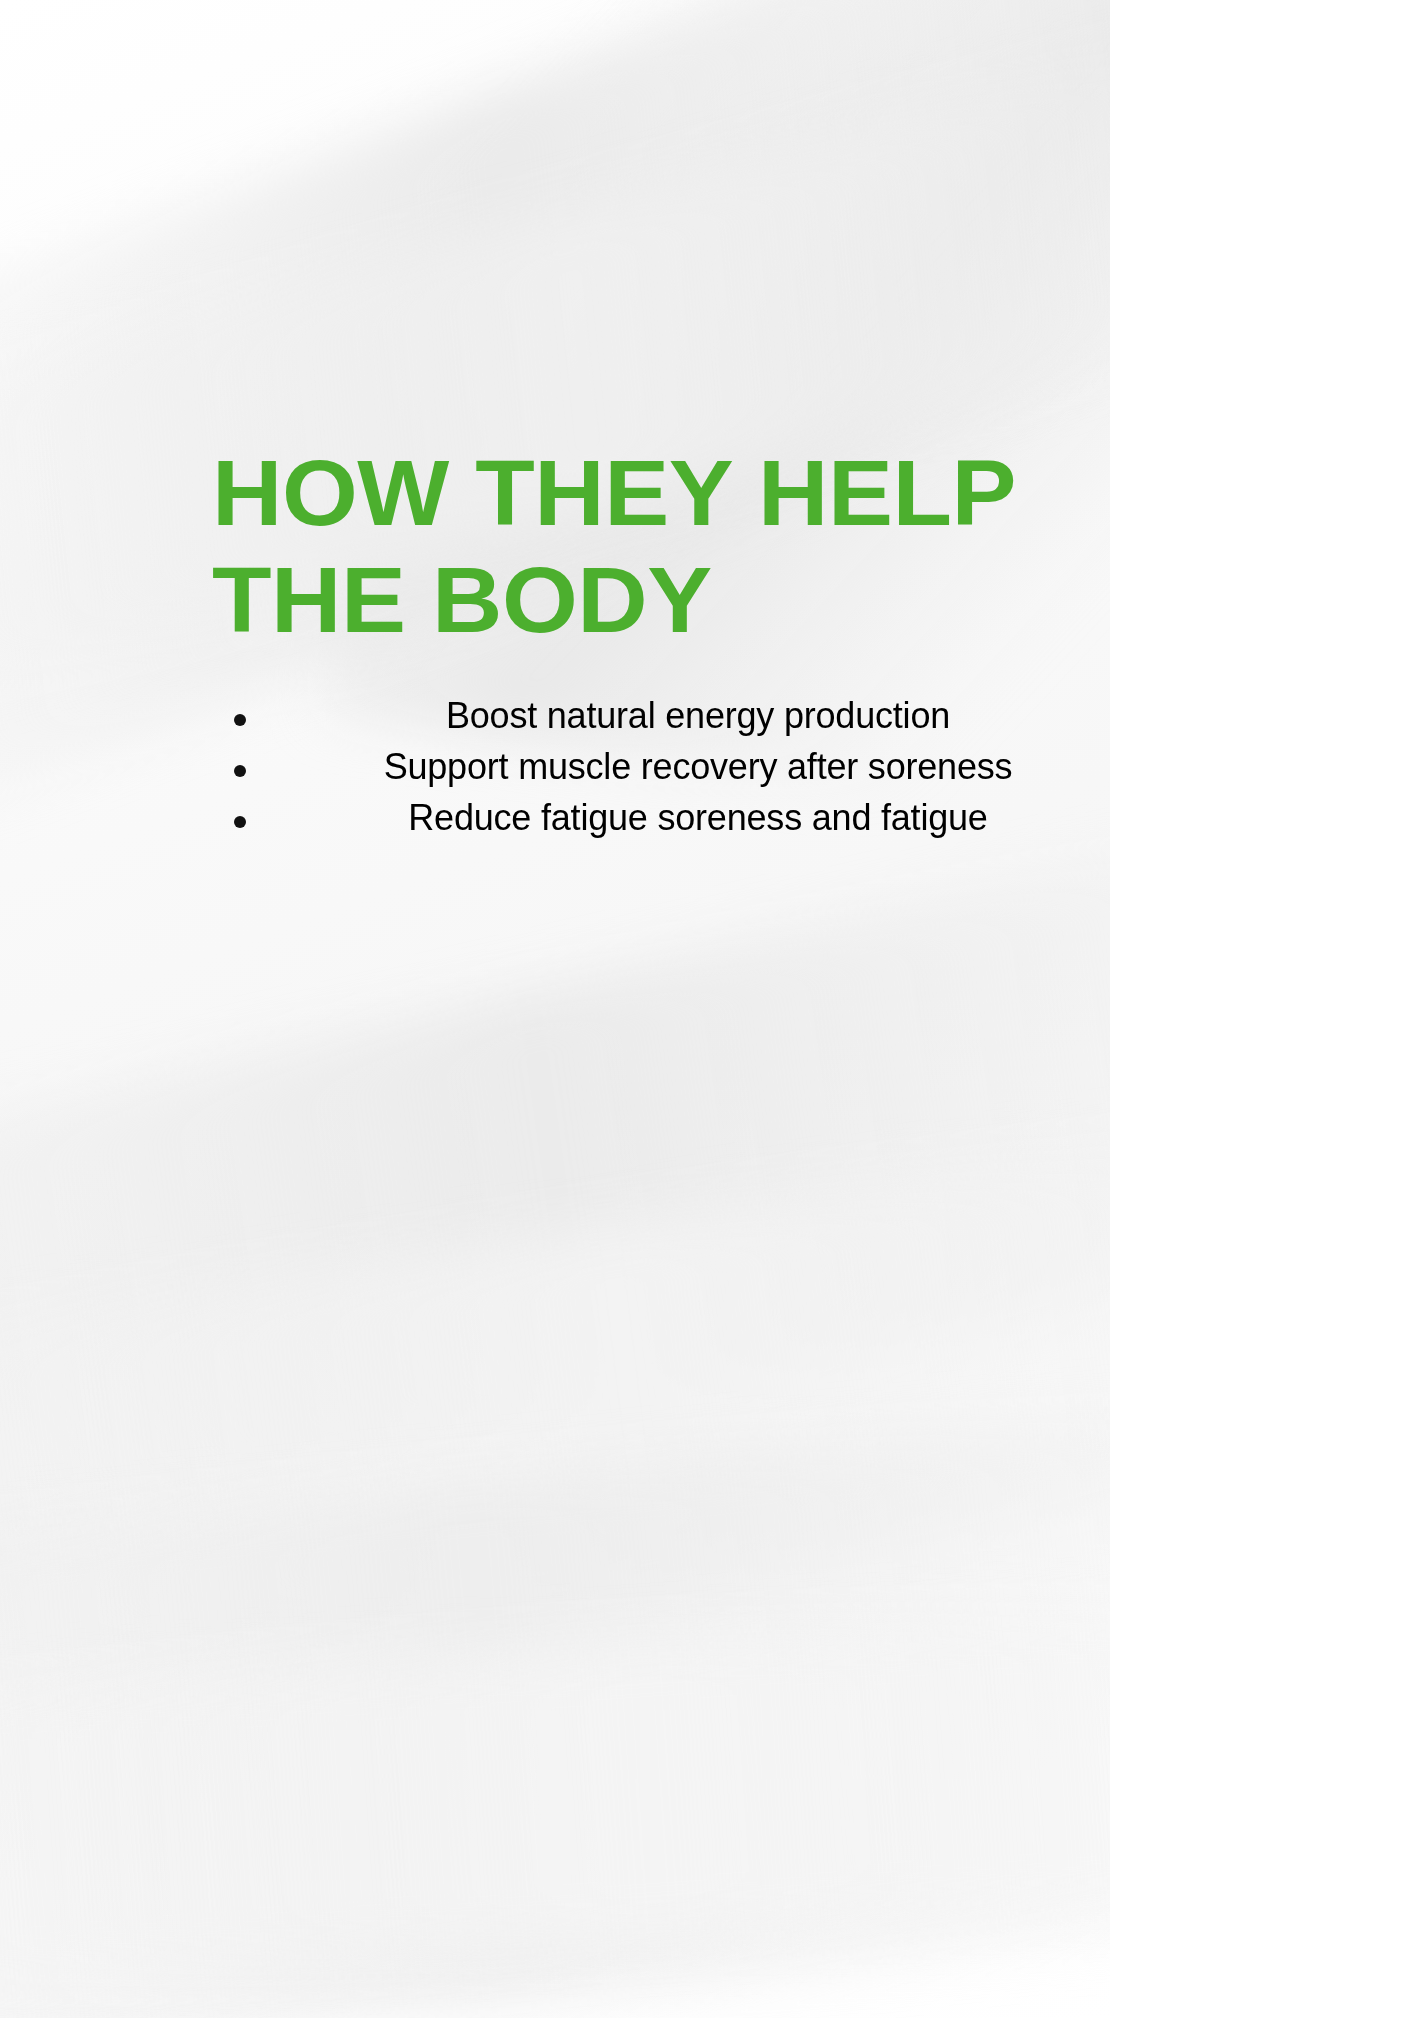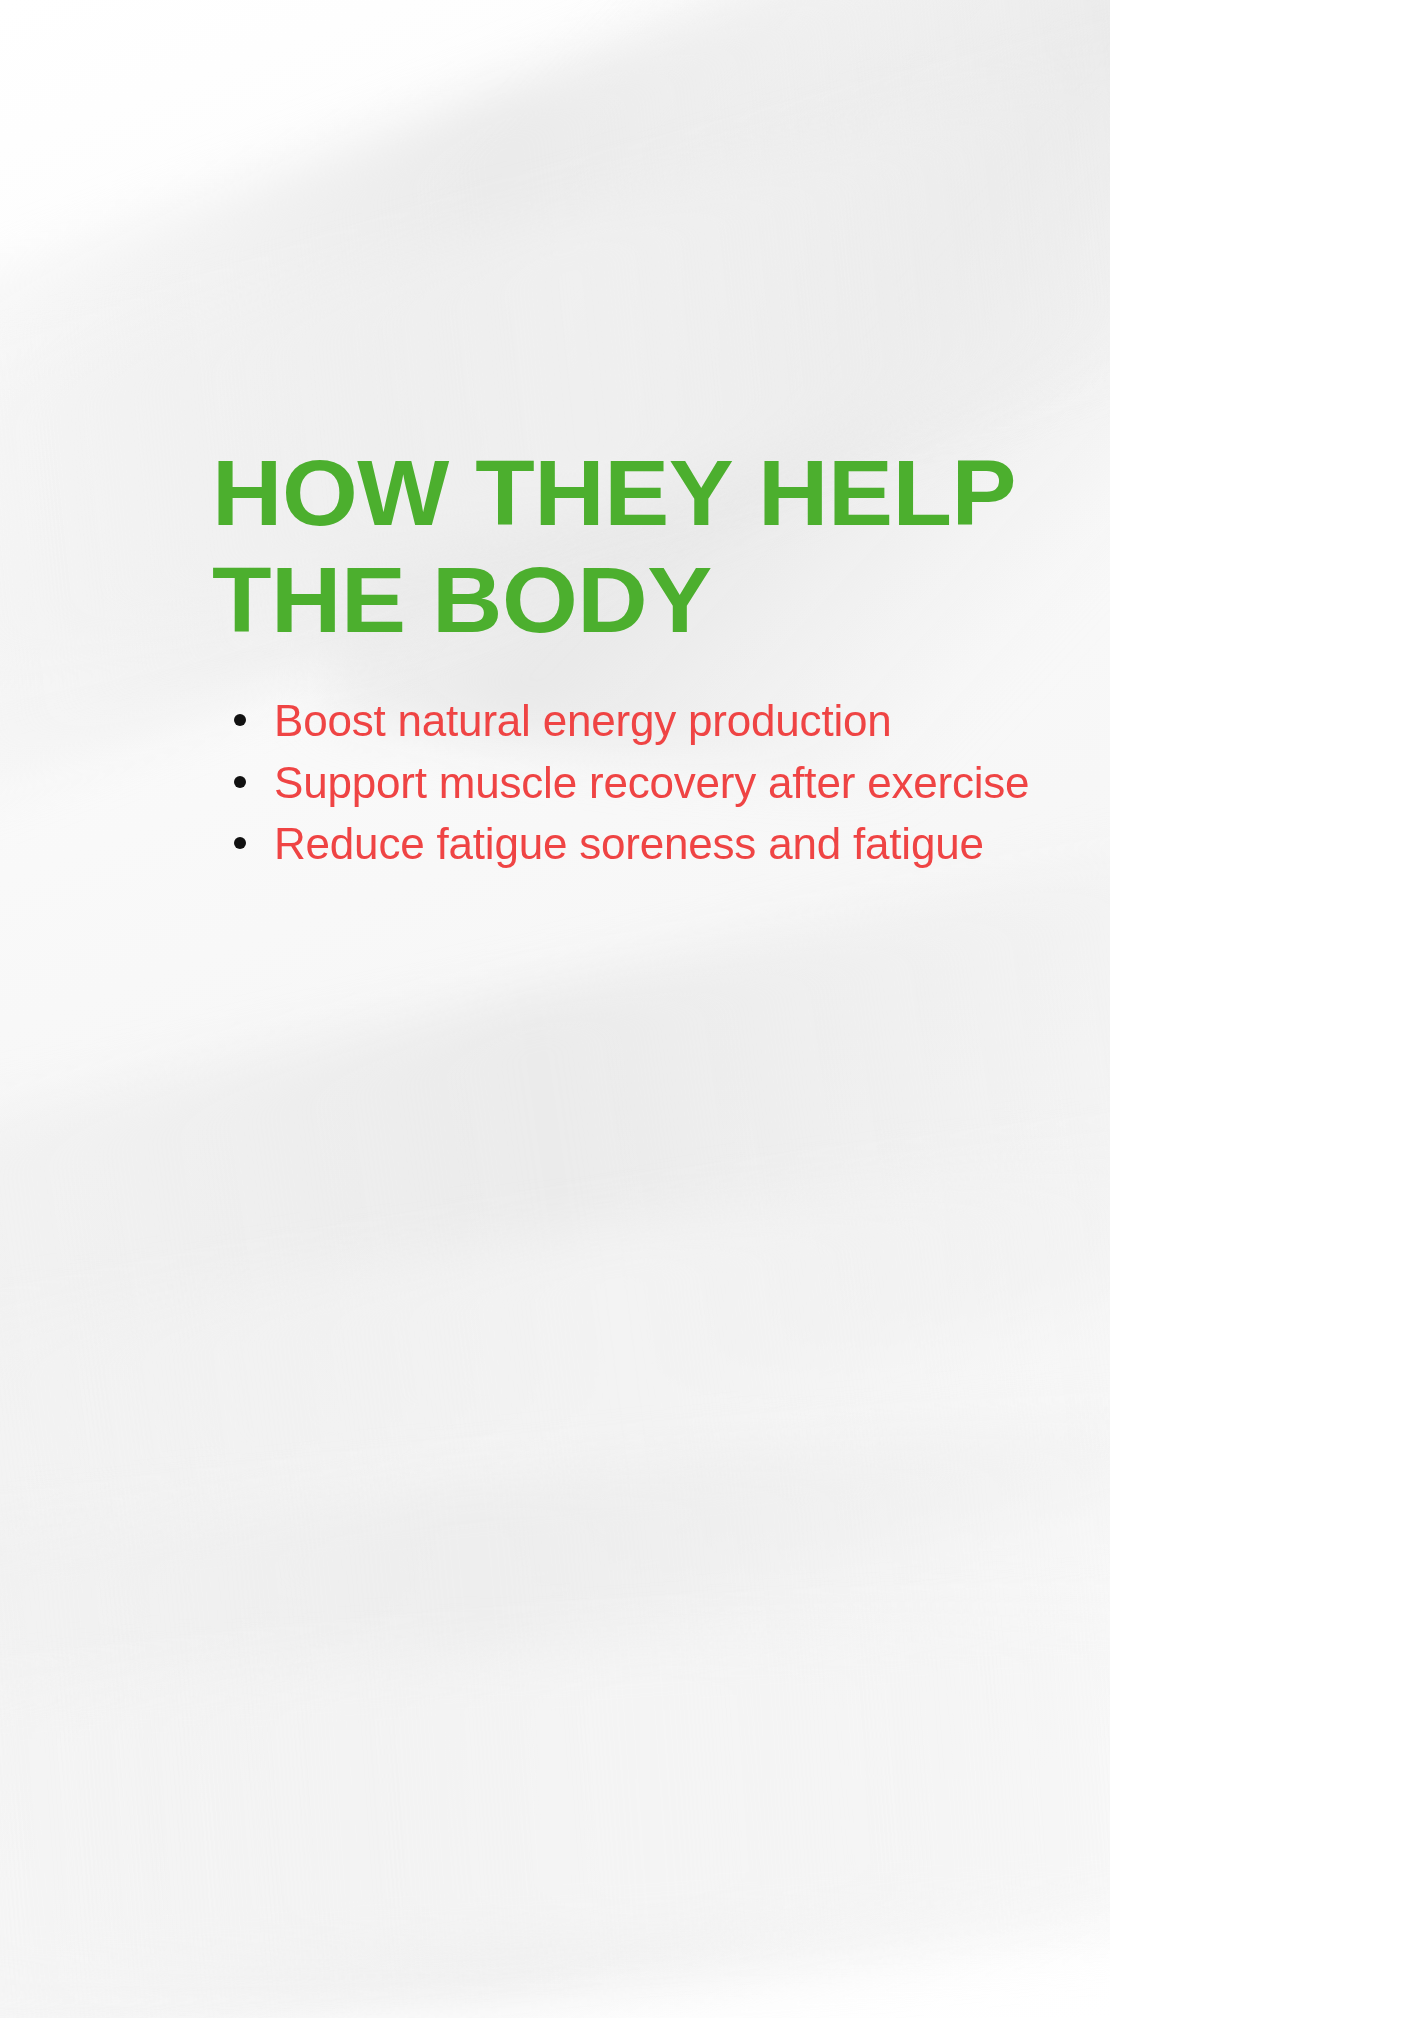--- a/index.html
+++ b/index.html
@@ -126,24 +126,25 @@
     margin: 0;
     padding: 0;
     list-style: none;
   }
   #bullets li {
     position: relative;
     padding-left: 52px;
     margin: 0 0 3px 0;
     font-family: "Liberation Sans", sans-serif;
     font-weight: 400;
-    font-size: 44px;
+    font-size: 36px;
     line-height: 1.33;
     letter-spacing: -0.2px;
-    color: #ef4444;
+    color: #000000;
+    text-align: center;
   }
   #bullets li::before {
     content: "";
     position: absolute;
     left: 12px;
     top: 22px;
     width: 12px;
     height: 12px;
     border-radius: 50%;
     background: #111111;
@@ -168,21 +169,21 @@
     <div id="content">
 
       <h1 id="headline">HOW THEY HELP
 THE BODY</h1>
 
       <ul id="bullets">
         <li>
           <span>Boost natural energy production</span>
         </li>
         <li>
-          <span>Support muscle recovery after exercise</span>
+          <span>Support muscle recovery after soreness</span>
         </li>
         <li>
           <span>Reduce fatigue soreness and fatigue</span>
         </li>
       </ul>
 
     </div>
   </div>
 </div>
 

